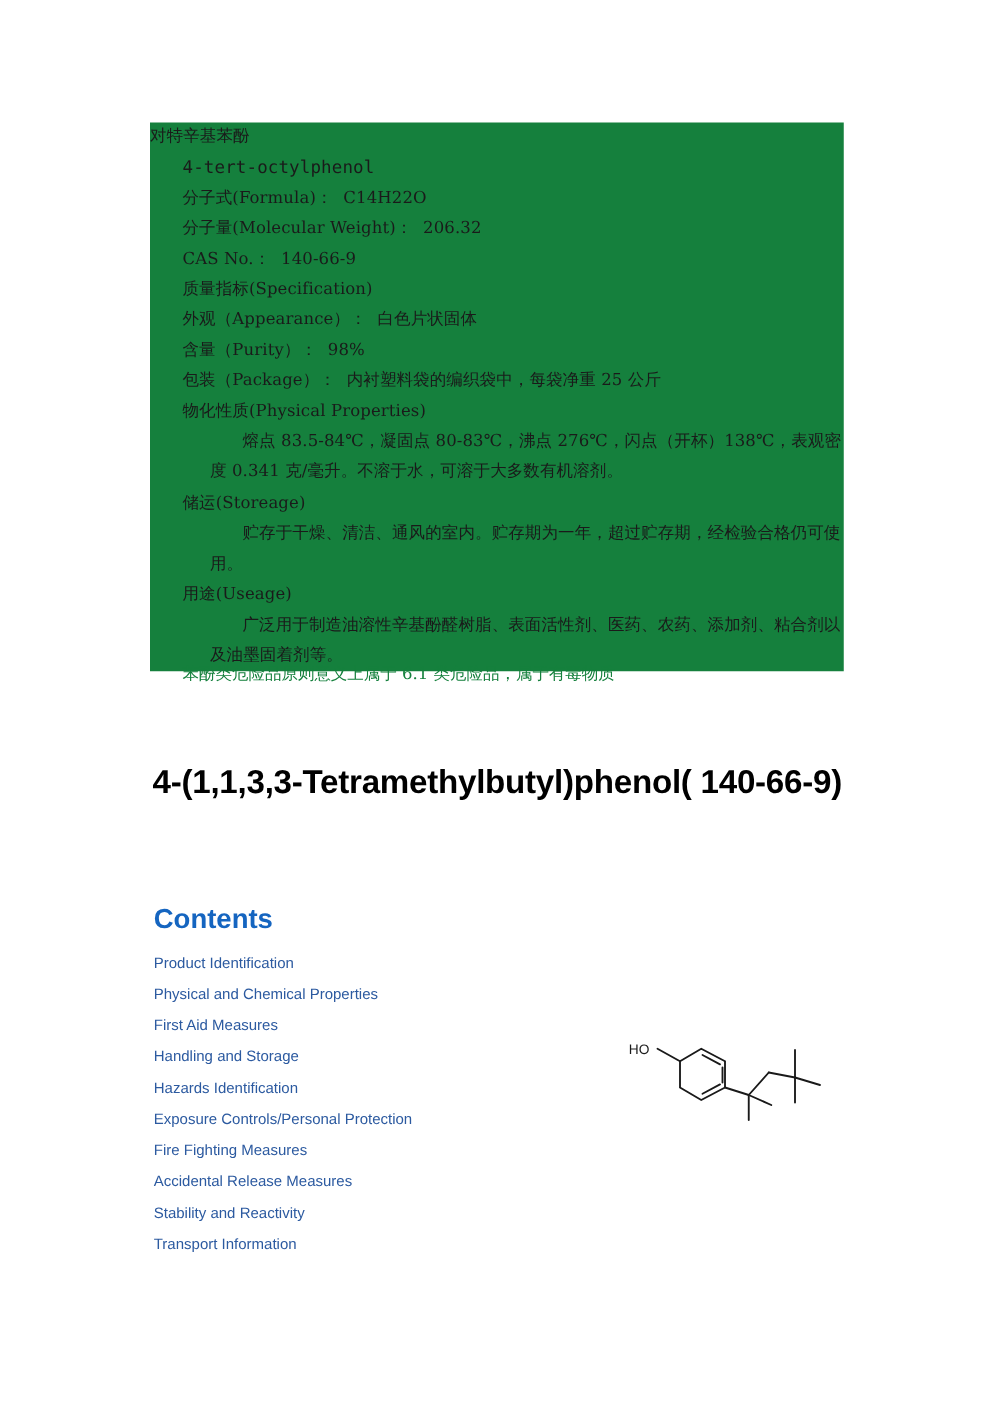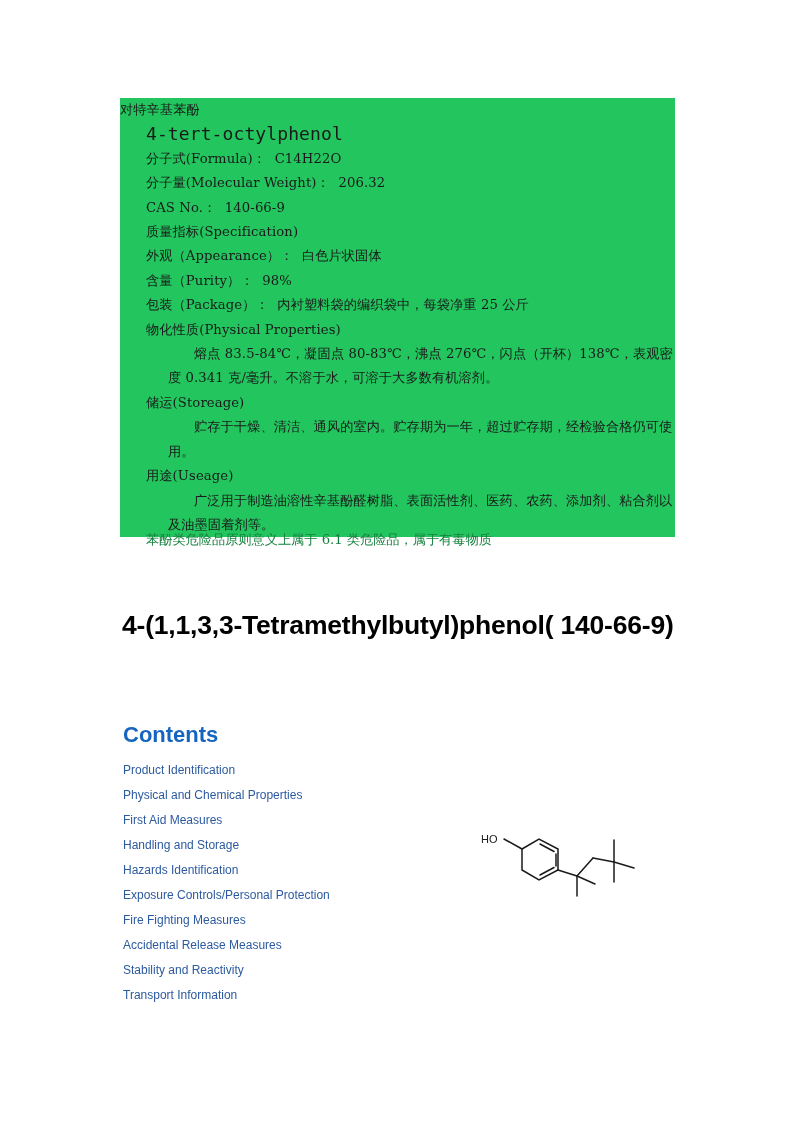--- a/index.html
+++ b/index.html
@@ -21,42 +21,42 @@
     position: absolute;
     inset: 0;
   }
 
   
   .datasheet {
     position: absolute;
     left: 120px;
     top: 98px;
     width: 555px;
-    background: #22c55e;
+    background: #15803d;
     padding: 0;
     box-sizing: border-box;
   }
   .ds-line {
     font-family: "DejaVu Serif", "Liberation Serif", serif;
     font-size: 13.2px;
     line-height: 24.4px;
     color: #1a1a1a;
     white-space: pre-wrap;
     letter-spacing: 0.1px;
   }
   .ds-line.indent {
     text-indent: 26px;
   }
   .ds-line.hang {
     text-indent: 26px;
     margin-left: 48px;
   }
   .ds-line.mono {
     font-family: "DejaVu Sans Mono", "Liberation Mono", monospace;
-    font-size: 18px;
+    font-size: 14px;
   }
 
   
   .ds-line.flush { text-indent: 0; }
 
   
   .ds-outside {
     position: absolute;
     left: 120px;
     top: 528px;
@@ -110,21 +110,21 @@
     font-size: 12px;
     line-height: 25px;
     color: #2c5aa0;
     white-space: nowrap;
     cursor: pointer;
   }
 
   
   .structure {
     position: absolute;
-    left: 478px;
+    left: 500px;
     top: 806px;
     width: 180px;
     height: 100px;
     text-decoration: underline;
   }
   .structure svg { display: block; }
   .struct-label {
     font-family: "Liberation Sans", "DejaVu Sans", sans-serif;
     font-size: 11px;
     fill: #1a1a1a;

